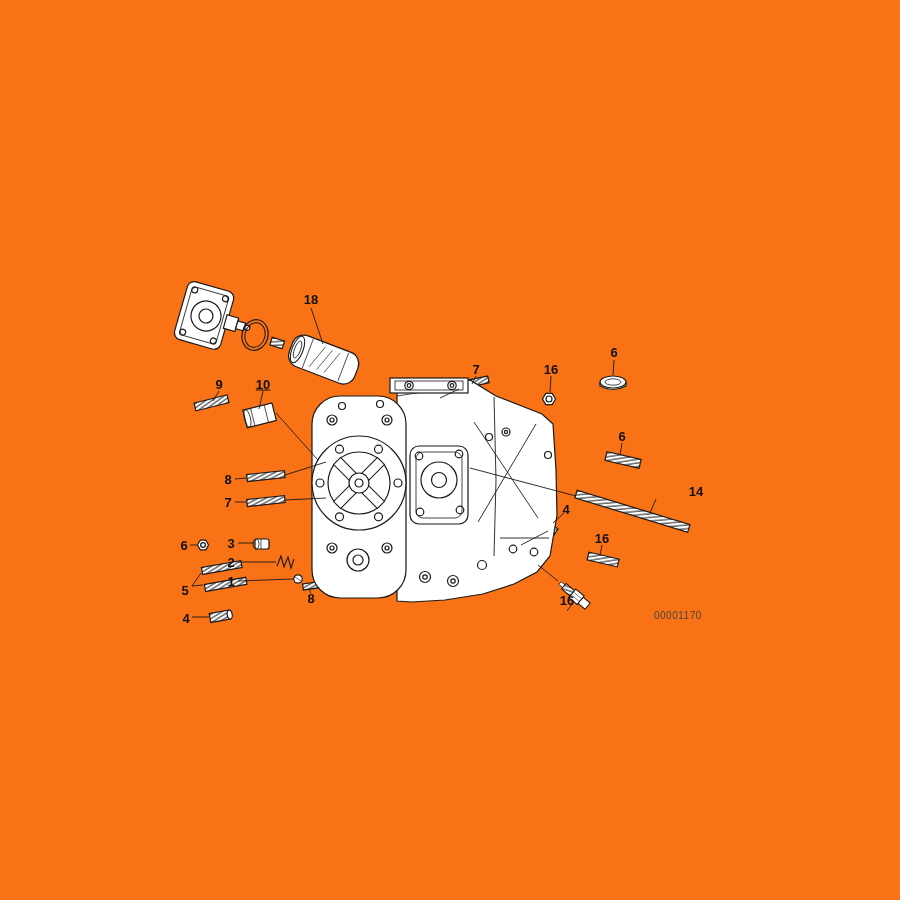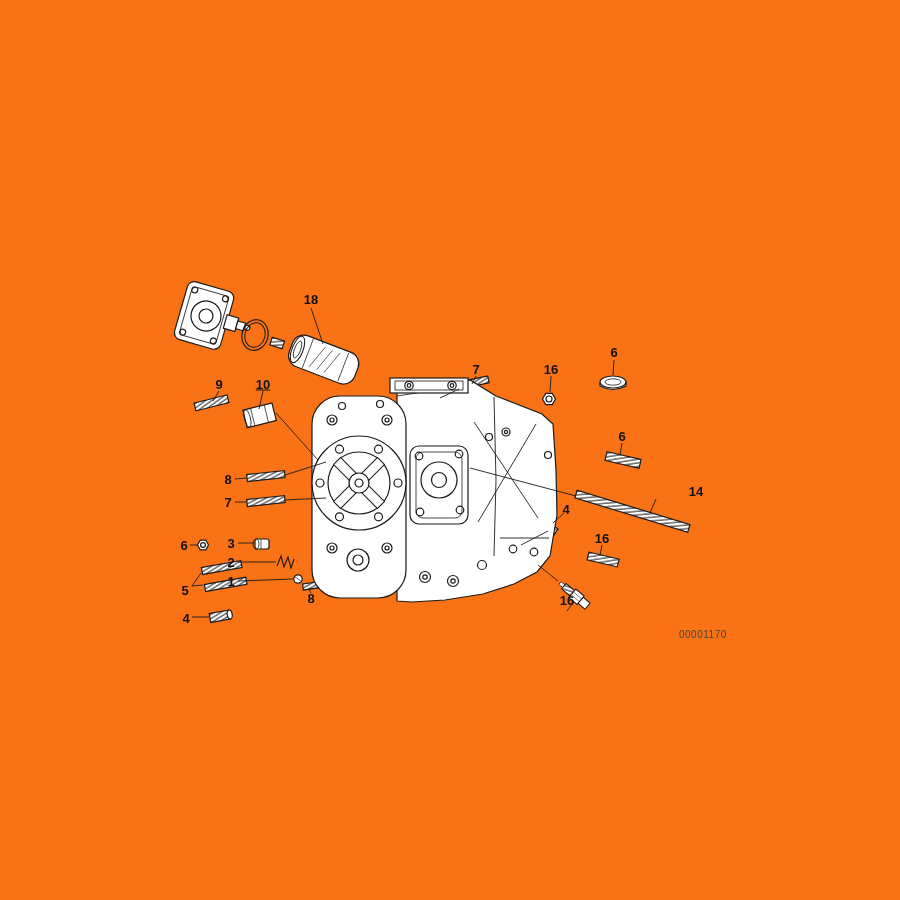--- a/index.html
+++ b/index.html
@@ -1,22 +1,22 @@
 <!DOCTYPE html>
 <html><head>
 <meta charset="utf-8">
 <style>
   html,body{margin:0;padding:0;background:#ffffff;}
   .stage{position:relative;width:900px;height:900px;background:#f97316;overflow:hidden;
          font-family:"Liberation Sans",sans-serif;}
   .art{position:absolute;left:0;top:0;}
   .callout{position:absolute;transform:translate(-50%,-50%);
            font:bold 13px "Liberation Sans",sans-serif;color:#111;white-space:nowrap;}
-  .drawing-number{position:absolute;left:654px;top:629px;
-                  font:10px "Liberation Sans",sans-serif;color:#444;letter-spacing:.5px;margin-left:25px;}
+  .drawing-number{position:absolute;left:654px;top:610px;
+                  font:10px "Liberation Sans",sans-serif;color:#444;letter-spacing:.5px;}
   #leader-layer line,#construction-layer line{stroke:#1a1a1a;stroke-width:0.9;}
 </style>
 </head>
 <body>
 
 <div class="stage">
 
   <svg class="art" width="900" height="900" viewBox="0 0 900 900">
     <defs>
       <pattern id="th" patternUnits="userSpaceOnUse" width="3.6" height="12" patternTransform="rotate(68)">

